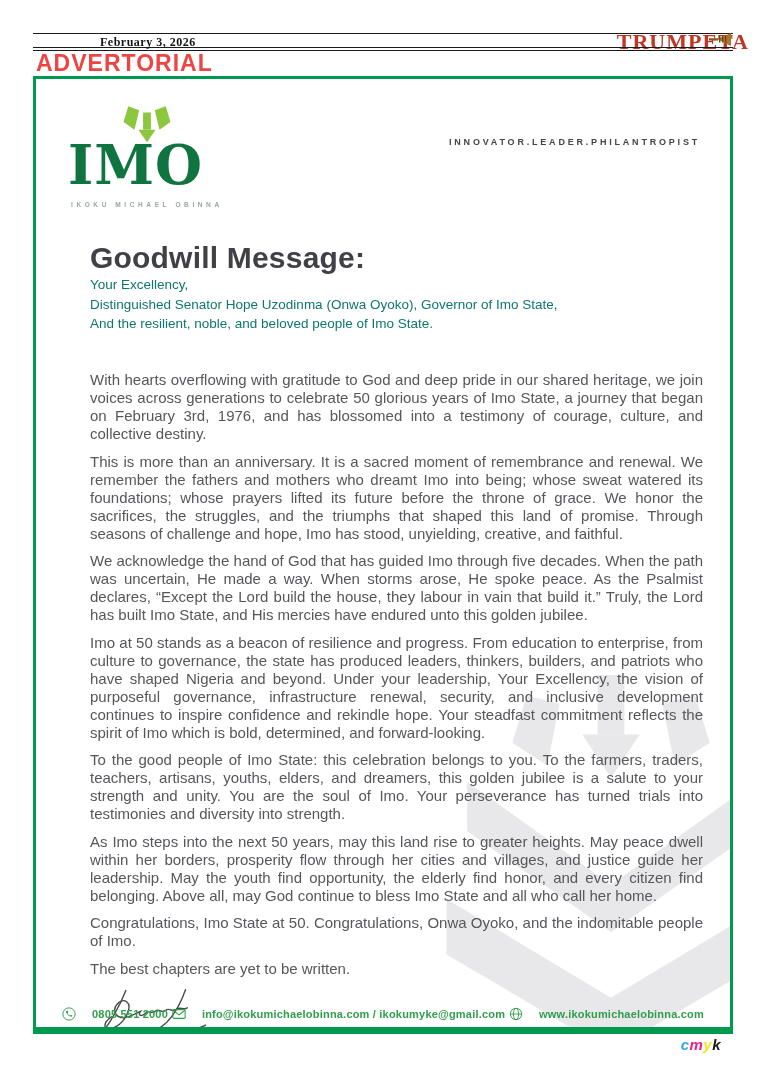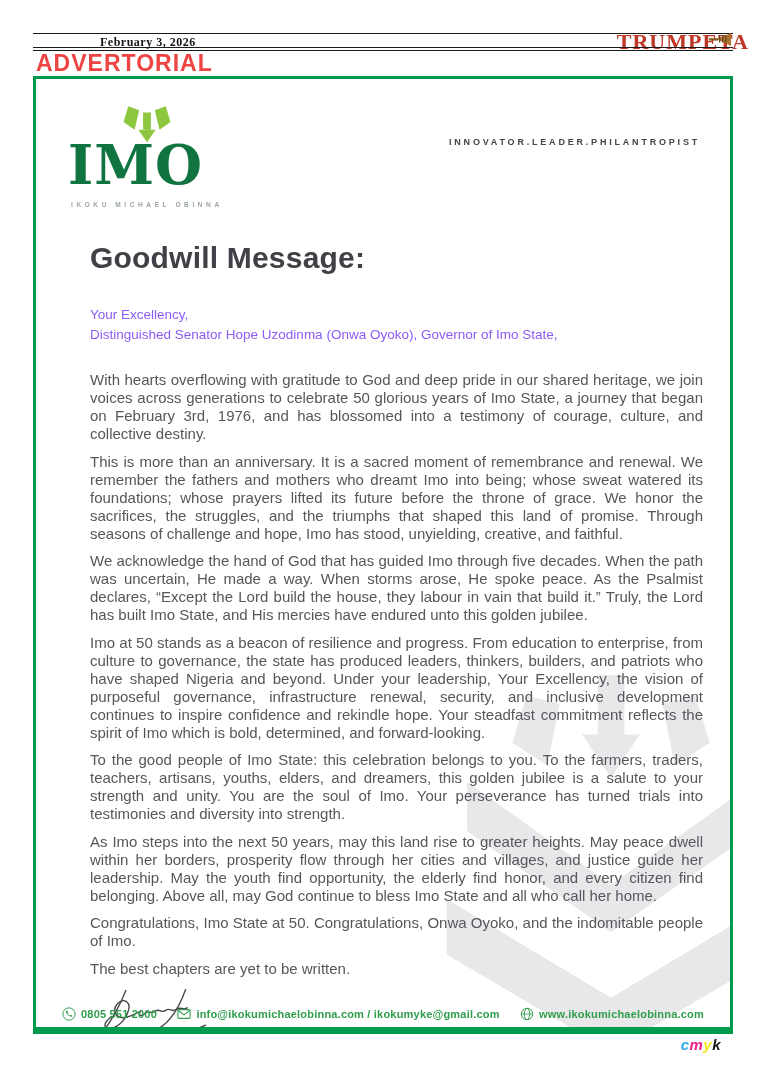--- a/index.html
+++ b/index.html
@@ -24,31 +24,31 @@
   
   .imo-logo { position:absolute; left:32px; top:26px; width:160px; }
   .crown-icon { display:block; margin-left:54px; width:50px; height:40px; }
   .imo-wordmark { display:block; margin-top:-8px; font-family:"DejaVu Serif", serif; font-weight:bold; font-size:54px; line-height:56px; color:#0f7440; letter-spacing:1px; }
   .imo-subtext { display:block; margin-top:8px; padding-left:3px; font-size:6.5px; letter-spacing:3.6px; color:#9aa79d; font-weight:bold; }
 
   .tagline { position:absolute; right:30px; top:58px; font-size:9px; font-weight:bold; letter-spacing:2.8px; color:#454547; }
 
   .gw-heading { position:absolute; left:54px; top:162px; font-size:30px; font-weight:bold; color:#404146; letter-spacing:.2px; }
 
-  .salutation { position:absolute; left:54px; top:226px; font-size:13.5px; line-height:19.5px; color:#8b5cf6; }
+  .salutation { position:absolute; left:54px; top:196px; font-size:13.5px; line-height:19.5px; color:#0f766e; }
 
   .letter-body { position:absolute; left:54px; top:292px; width:613px; font-size:15px; line-height:18px; color:#56575b; }
   .letter-body p { text-align:justify; margin:0 0 9.5px 0; }
   .signature-wrap { height:52px; margin:2px 0 0 0; }
   .signoff { margin-top:2px; }
   .signatory { font-weight:normal; color:#4c1d95; margin-top:1px; }
 
   
   .contact-bar { position:absolute; left:0; right:0; bottom:6px; display:flex; justify-content:space-between; align-items:center; padding:0 26px; }
-  .contact-item { display:flex; align-items:center; gap:5px; color:#2f9e4b; font-weight:bold; font-size:11px; letter-spacing:.2px; }
+  .contact-item { display:flex; align-items:center; gap:16px; color:#2f9e4b; font-weight:bold; font-size:11px; letter-spacing:.2px; }
   .contact-item svg { display:block; }
 
   
   .cmyk { position:absolute; right:42px; top:1036px; font-size:15px; font-weight:bold; letter-spacing:.5px;font-style:italic; }
   .cmyk .c { color:#2aa9e0; }
   .cmyk .m { color:#ec1e8c; }
   .cmyk .y { color:#f5e51b; }
   .cmyk .k { color:#1a1a1a; }
 </style>
 </head>
@@ -95,20 +95,21 @@
       <span class="imo-subtext">IKOKU MICHAEL OBINNA</span>
     </div>
 
     <div class="tagline">INNOVATOR.LEADER.PHILANTROPIST</div>
 
     <div class="gw-heading">Goodwill Message:</div>
 
     <div class="salutation">
       <div>Your Excellency,</div>
       <div>Distinguished Senator Hope Uzodinma (Onwa Oyoko), Governor of Imo State,</div>
+      <div>And the resilient, noble, and beloved people of Imo State.</div>
     </div>
 
     <div class="letter-body">
       <p>With hearts overflowing with gratitude to God and deep pride in our shared heritage, we join voices across generations to celebrate 50 glorious years of Imo State, a journey that began on February 3rd, 1976, and has blossomed into a testimony of courage, culture, and collective destiny.</p>
       <p>This is more than an anniversary. It is a sacred moment of remembrance and renewal. We remember the fathers and mothers who dreamt Imo into being; whose sweat watered its foundations; whose prayers lifted its future before the throne of grace. We honor the sacrifices, the struggles, and the triumphs that shaped this land of promise. Through seasons of challenge and hope, Imo has stood, unyielding, creative, and faithful.</p>
       <p>We acknowledge the hand of God that has guided Imo through five decades. When the path was uncertain, He made a way. When storms arose, He spoke peace. As the Psalmist declares, “Except the Lord build the house, they labour in vain that build it.” Truly, the Lord has built Imo State, and His mercies have endured unto this golden jubilee.</p>
       <p>Imo at 50 stands as a beacon of resilience and progress. From education to enterprise, from culture to governance, the state has produced leaders, thinkers, builders, and patriots who have shaped Nigeria and beyond. Under your leadership, Your Excellency, the vision of purposeful governance, infrastructure renewal, security, and inclusive development continues to inspire confidence and rekindle hope. Your steadfast commitment reflects the spirit of Imo which is bold, determined, and forward-looking.</p>
       <p>To the good people of Imo State: this celebration belongs to you. To the farmers, traders, teachers, artisans, youths, elders, and dreamers, this golden jubilee is a salute to your strength and unity. You are the soul of Imo. Your perseverance has turned trials into testimonies and diversity into strength.</p>
       <p>As Imo steps into the next 50 years, may this land rise to greater heights. May peace dwell within her borders, prosperity flow through her cities and villages, and justice guide her leadership. May the youth find opportunity, the elderly find honor, and every citizen find belonging. Above all, may God continue to bless Imo State and all who call her home.</p>
       <p>Congratulations, Imo State at 50. Congratulations, Onwa Oyoko, and the indomitable people of Imo.</p>

